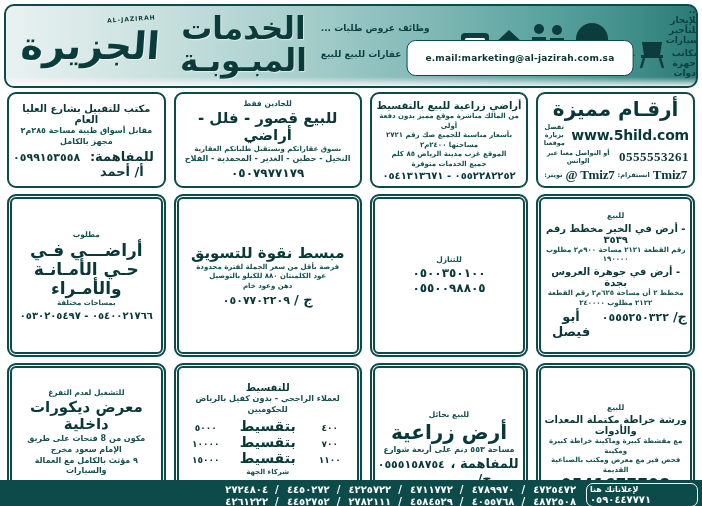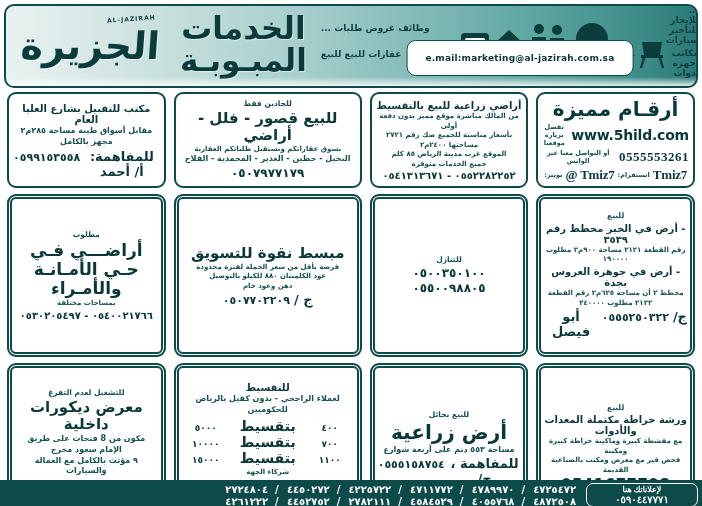--- a/index.html
+++ b/index.html
@@ -308,24 +308,23 @@
     flex-direction: row-reverse;
     gap: 7px;
     justify-content: flex-start;
     white-space: nowrap;
   }
   .footer-box {
     flex: 0 0 auto;
     width: 112px;
     border: 1.5px solid #ffffff;
     border-radius: 7px;
-    padding: 1px 18px;
-    text-align: center;
+    padding: 1px 3px;
+    text-align: left;
     line-height: 1.15;
-    font-family: Liberation Serif, serif;
   }
   .footer-box .fb1 { font-size: 8px; font-weight: bold; }
   .footer-box .fb2 { font-size: 10px; font-weight: bold; letter-spacing: 1px; direction: ltr; }
 </style>
 </head>
 <body>
 
 <div class="page">
 
   <div class="masthead">

